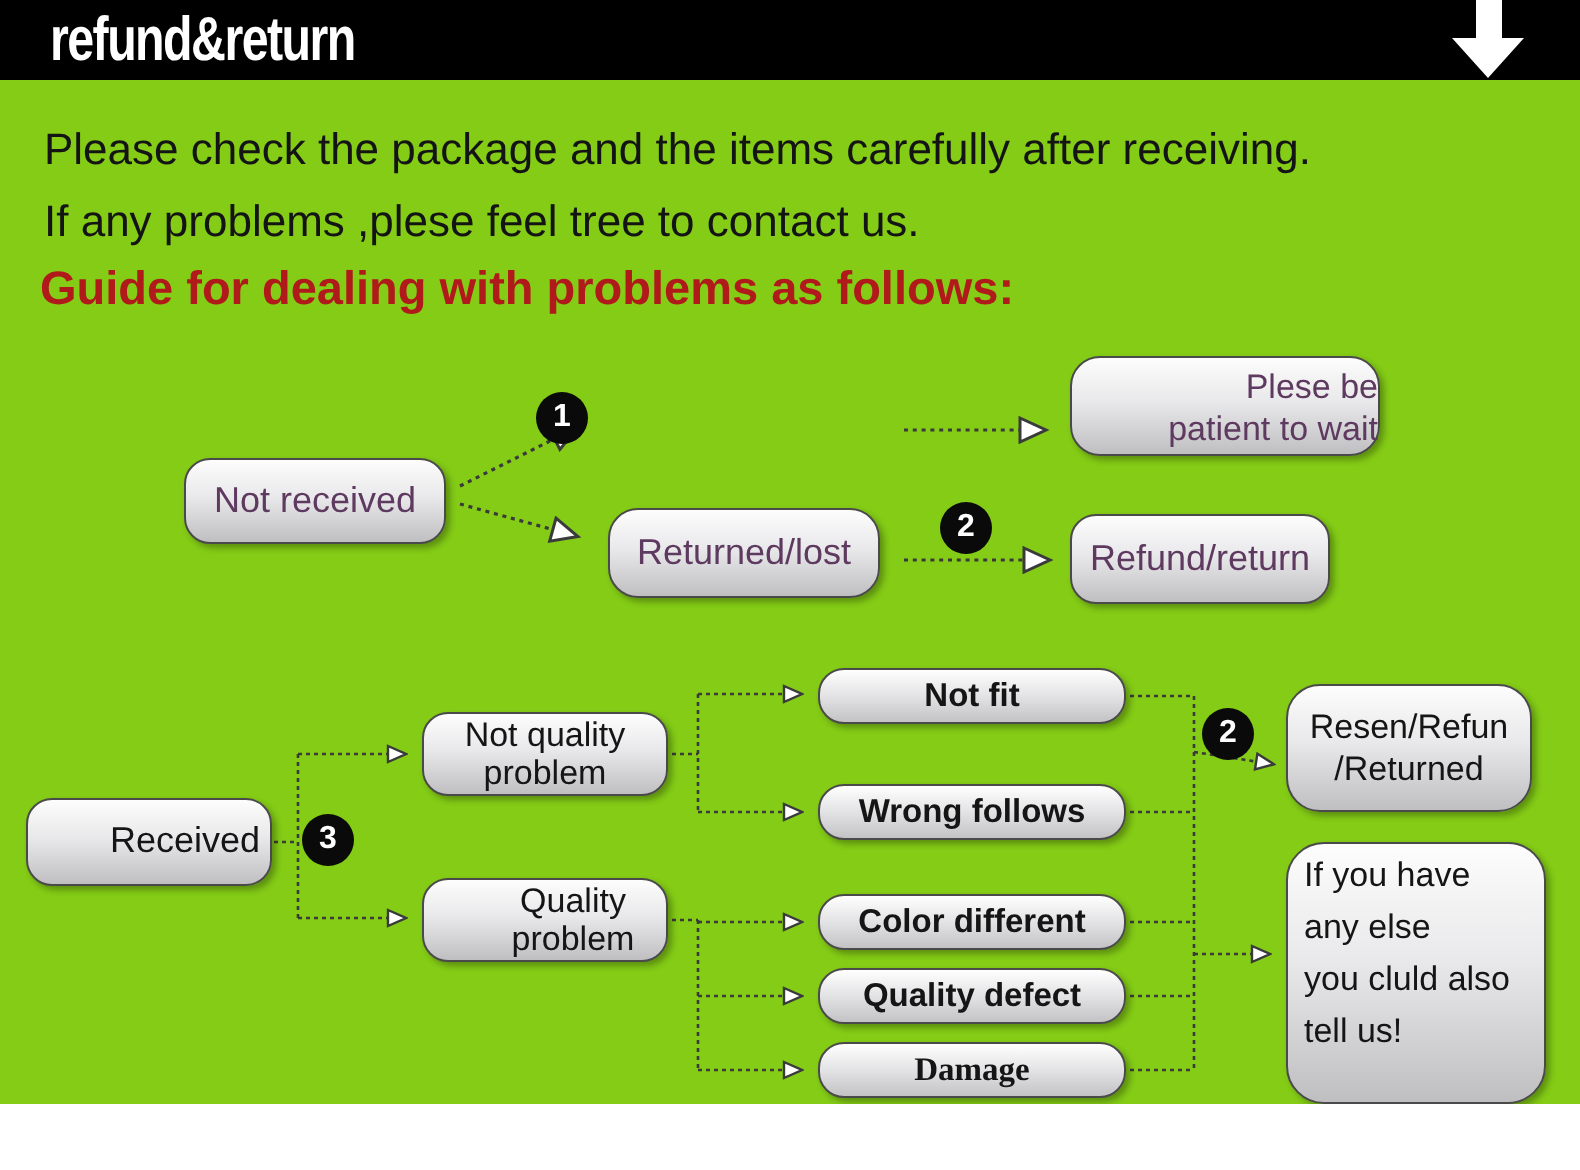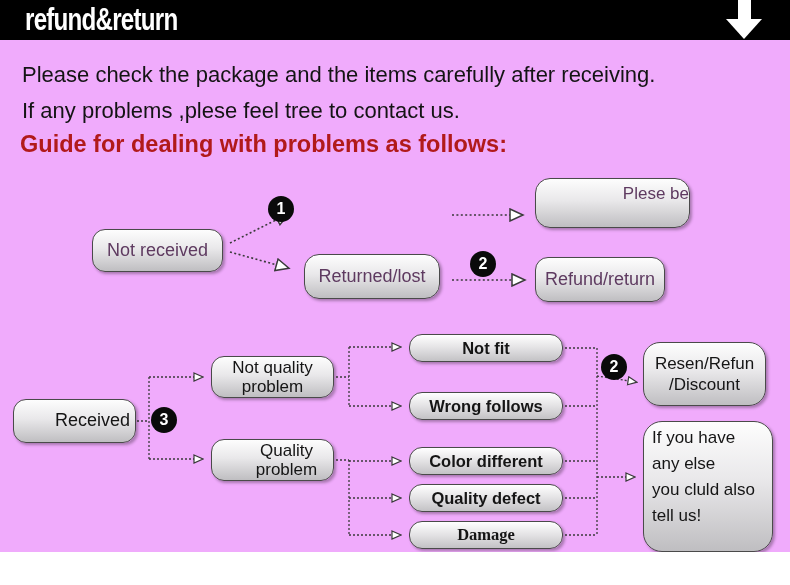--- a/index.html
+++ b/index.html
@@ -1,17 +1,17 @@
 <!DOCTYPE html>
 <html><head>
 <meta charset="utf-8">
 <style>
   html,body{margin:0;padding:0;background:#fff;}
   .canvas{
-    position:relative;width:790px;height:552px;background:#f0abfc;overflow:hidden;
+    position:relative;width:790px;height:552px;background:#84cc16;overflow:hidden;
     font-family:"Liberation Sans", sans-serif;color:#111;
   }
   
   .banner{position:absolute;left:0;top:0;width:790px;height:40px;background:#000;}
   .banner h1{
     margin:0;position:absolute;left:25px;top:2px;color:#fff;font-size:31px;font-weight:bold;
     letter-spacing:-1px;transform:scaleX(.78);transform-origin:left center;white-space:nowrap;
   }
   .down-arrow{position:absolute;left:726px;top:0;width:36px;height:40px;}
   .down-arrow .stem{position:absolute;left:12px;top:0;width:13px;height:20px;background:#fff;}
@@ -125,20 +125,21 @@
       <line x1="597" y1="348" x2="597" y2="535"></line>
       <line x1="597" y1="376" x2="636" y2="382" marker-end="url(#ah)"></line>
       <line x1="597" y1="477" x2="634" y2="477" marker-end="url(#ah)"></line>
     </g>
   </svg>
 
   <div class="box purple b-notrec">Not received</div>
   <div class="box purple b-retlost">Returned/lost</div>
   <div class="box purple b-patient">
     <span class="ln">Plese be</span>
+    <span class="ln">patient to wait</span>
   </div>
   <div class="box purple b-refret">Refund/return</div>
 
   <div class="box b-received">Received</div>
   <div class="box b-notqual">
     <div>
       <span class="ln">Not quality</span>
       <span class="ln">problem</span>
     </div>
   </div>
@@ -149,21 +150,21 @@
     </div>
   </div>
   <div class="box pill b-notfit">Not fit</div>
   <div class="box pill b-wrongdel">Wrong follows</div>
   <div class="box pill b-colordiff">Color different</div>
   <div class="box pill b-qualdef">Quality defect</div>
   <div class="box pill b-damage">Damage</div>
   <div class="box b-resend">
     <div>
       <span class="ln">Resen/Refun</span>
-      <span class="ln">/Discount</span>
+      <span class="ln">/Returned</span>
     </div>
   </div>
   <div class="box b-other">
     <span class="ln">If you have</span>
     <span class="ln">any else</span>
     <span class="ln">you cluld also</span>
     <span class="ln">tell us!</span>
   </div>
 
   <div class="step s1">

